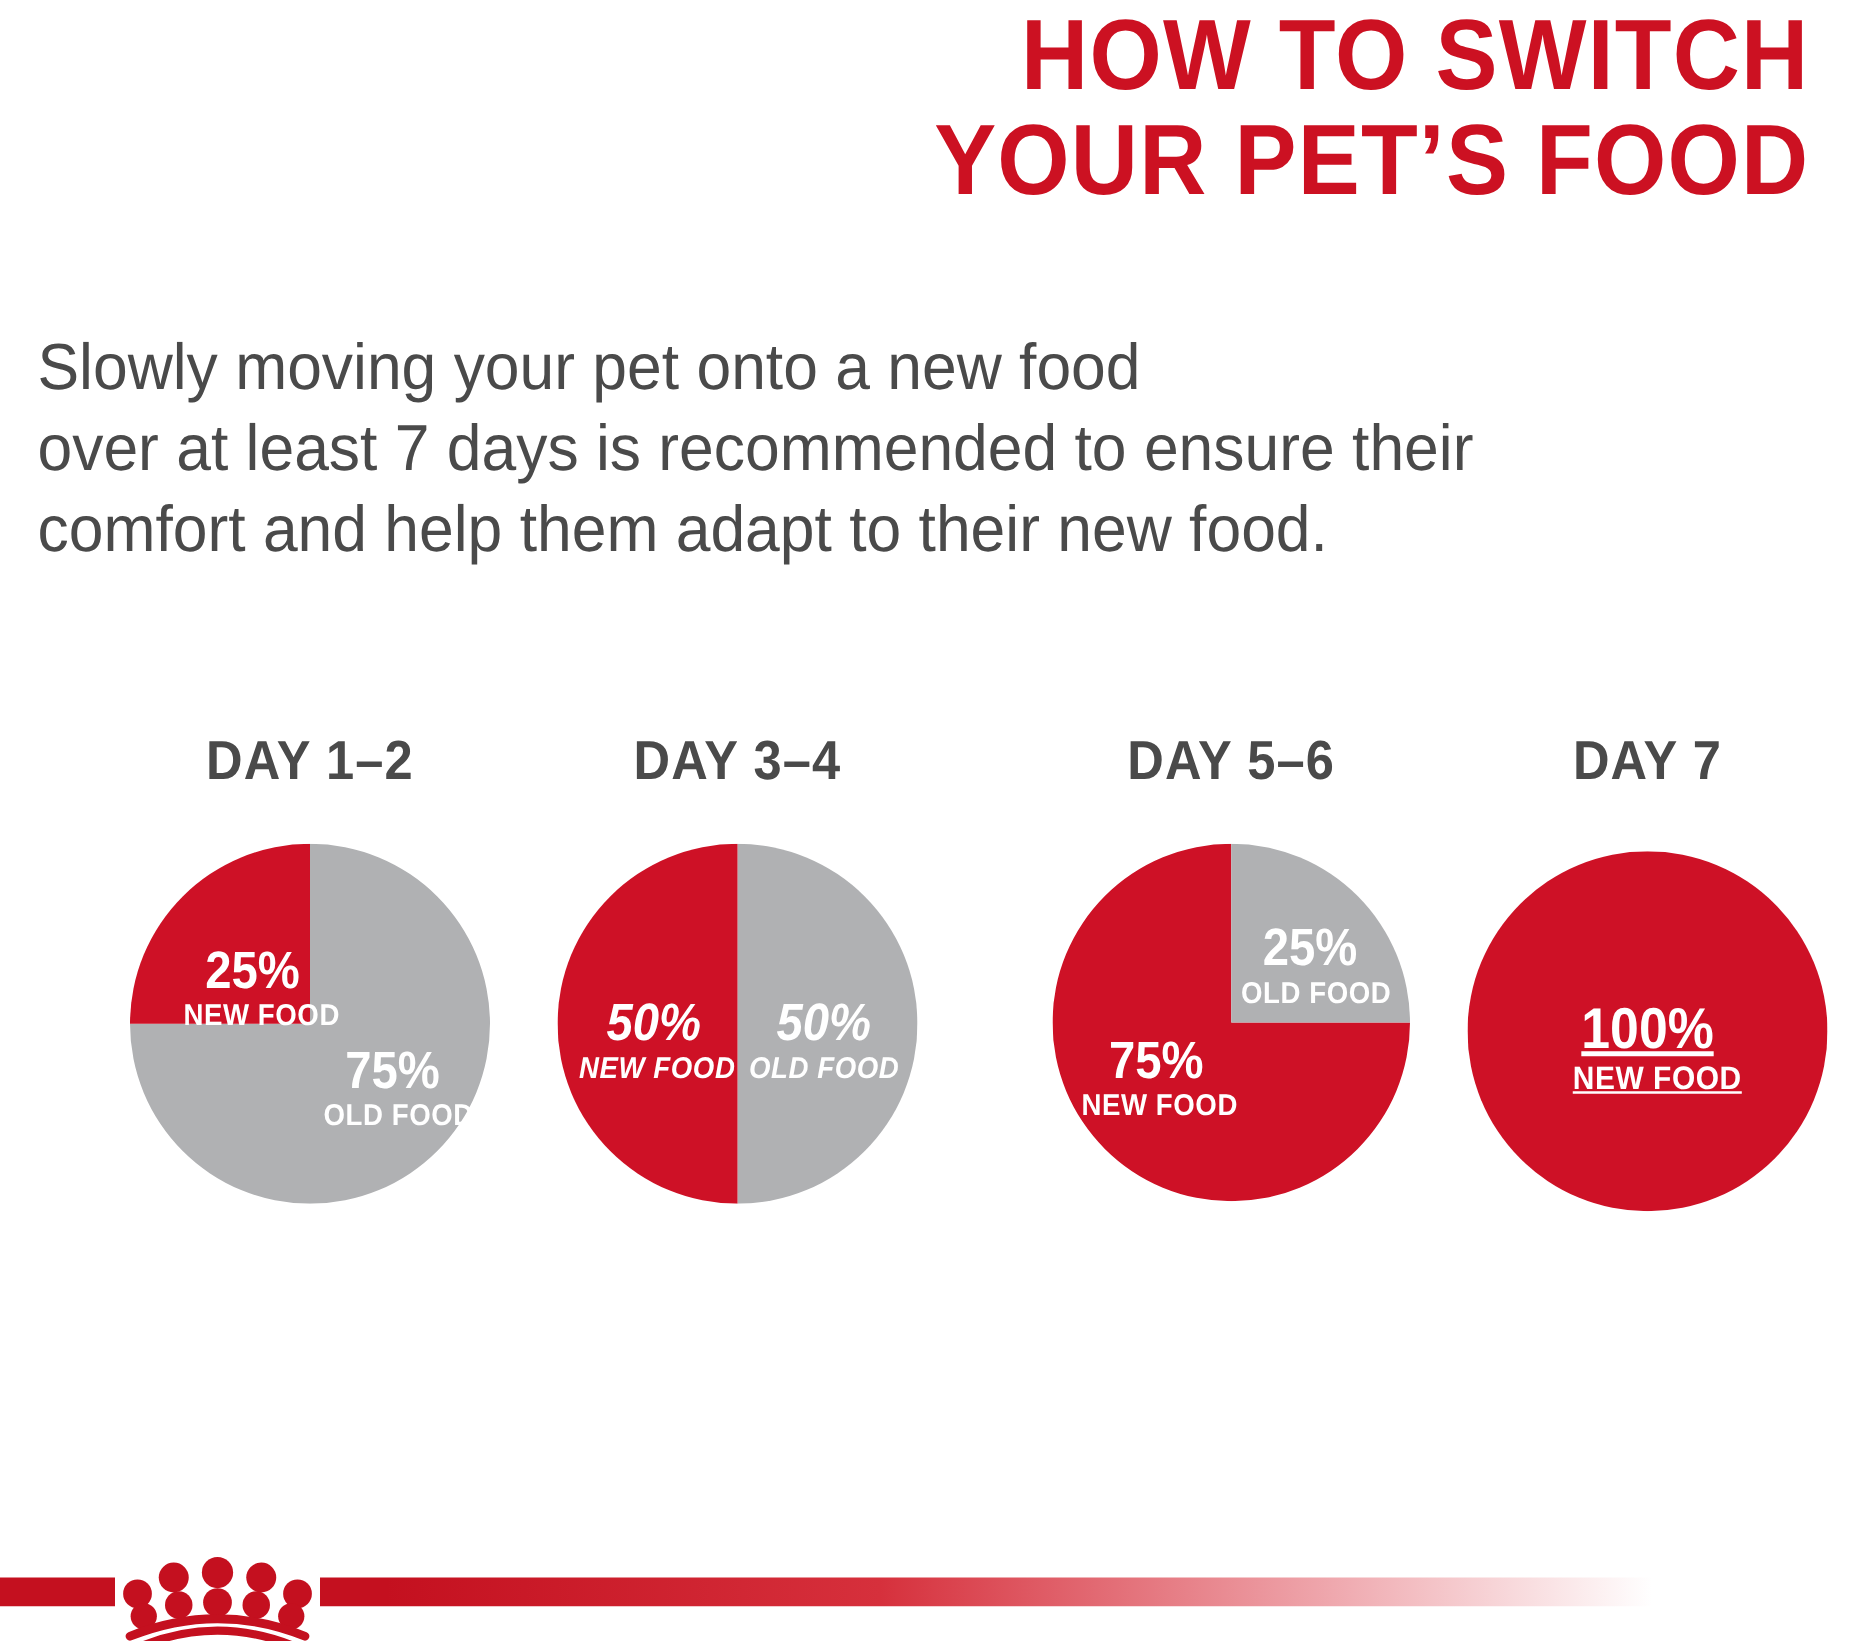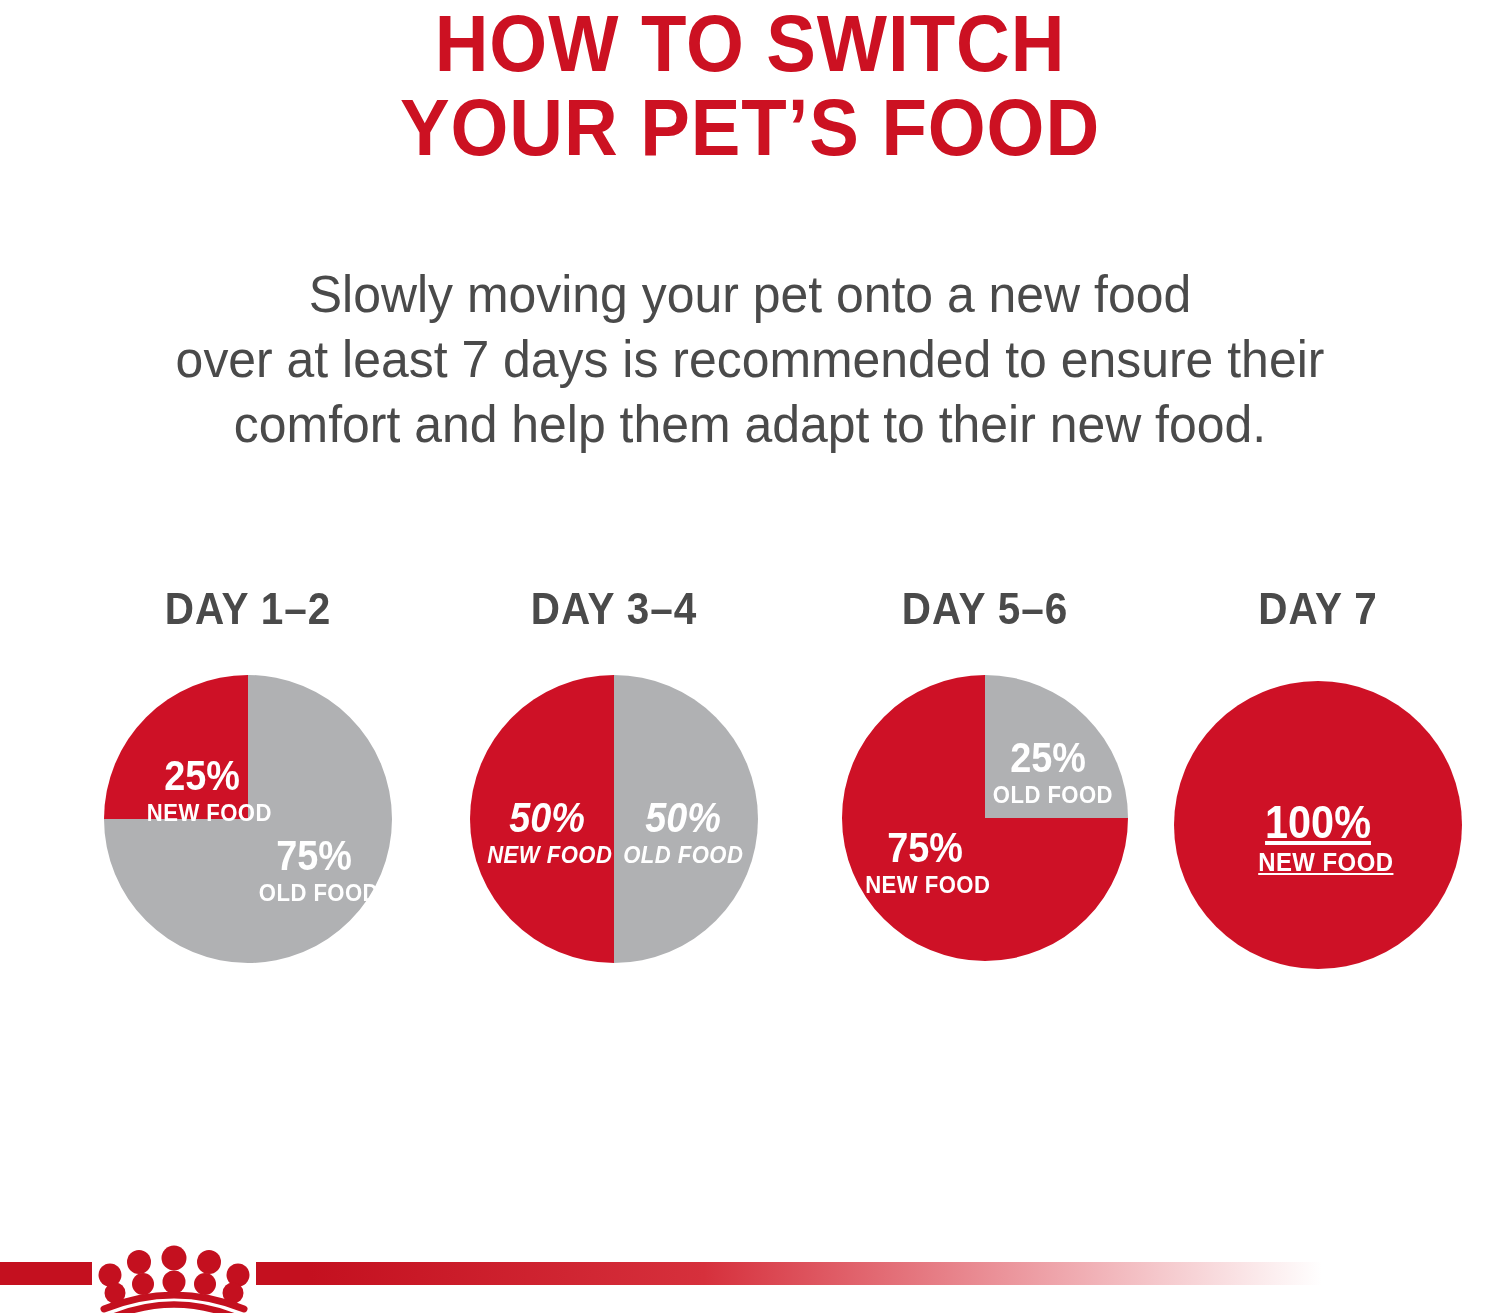--- a/index.html
+++ b/index.html
@@ -14,41 +14,41 @@
     overflow: hidden;
     font-family: "Liberation Sans", sans-serif;
   }
 
   
   #title-block {
     position: absolute;
     left: 0;
     top: 2px;
     width: 1500px;
-    text-align: center;
+    text-align: right;
   }
   .title-line {
     color: #CC1122;
     font-family: "Liberation Sans Narrow", "Liberation Sans", sans-serif;
     font-weight: bold;
     font-size: 80px;
     line-height: 84px;
     letter-spacing: 1px;
     transform: scaleX(0.93);
     transform-origin: center center;
     white-space: nowrap;
   }
 
   
   #intro-block {
     position: absolute;
     left: 0;
     top: 262px;
     width: 1500px;
-    text-align: center;
+    text-align: left;
   }
   .intro-line {
     color: #4A4A4A;
     font-family: "Liberation Sans Narrow", "Liberation Sans", sans-serif;
     font-weight: normal;
     font-size: 52px;
     line-height: 65px;
     letter-spacing: 0px;
     transform: scaleX(0.96);
     transform-origin: center center;
@@ -175,21 +175,21 @@
         <span class="pct">25%</span>
         <span class="who">NEW FOOD</span>
       </div>
       <div class="pie-label" style="left:150px; top:160px; width:120px;">
         <span class="pct">75%</span>
         <span class="who">OLD FOOD</span>
       </div>
     </div>
   </div>
 
-  <div class="step" style="left:470px; width:288px;">
+  <div class="step" style="left:446px; width:288px;">
     <div class="step-title">DAY 3–4</div>
     <div class="pie-wrap" style="width:288px; height:288px; margin-top:42px;font-style:italic;">
       <svg class="pie-svg" width="288" height="288" viewBox="0 0 100 100">
 
         <path d="M 50 50 L 50 0 A 50 50 0 0 1 50 100 Z" fill="#B0B1B3"></path>
 
         <path d="M 50 50 L 50 100 A 50 50 0 0 1 50 0 Z" fill="#CE1126"></path>
       </svg>
       <div class="pie-label" style="left:12px; top:122px; width:130px;">
         <span class="pct">50%</span>

